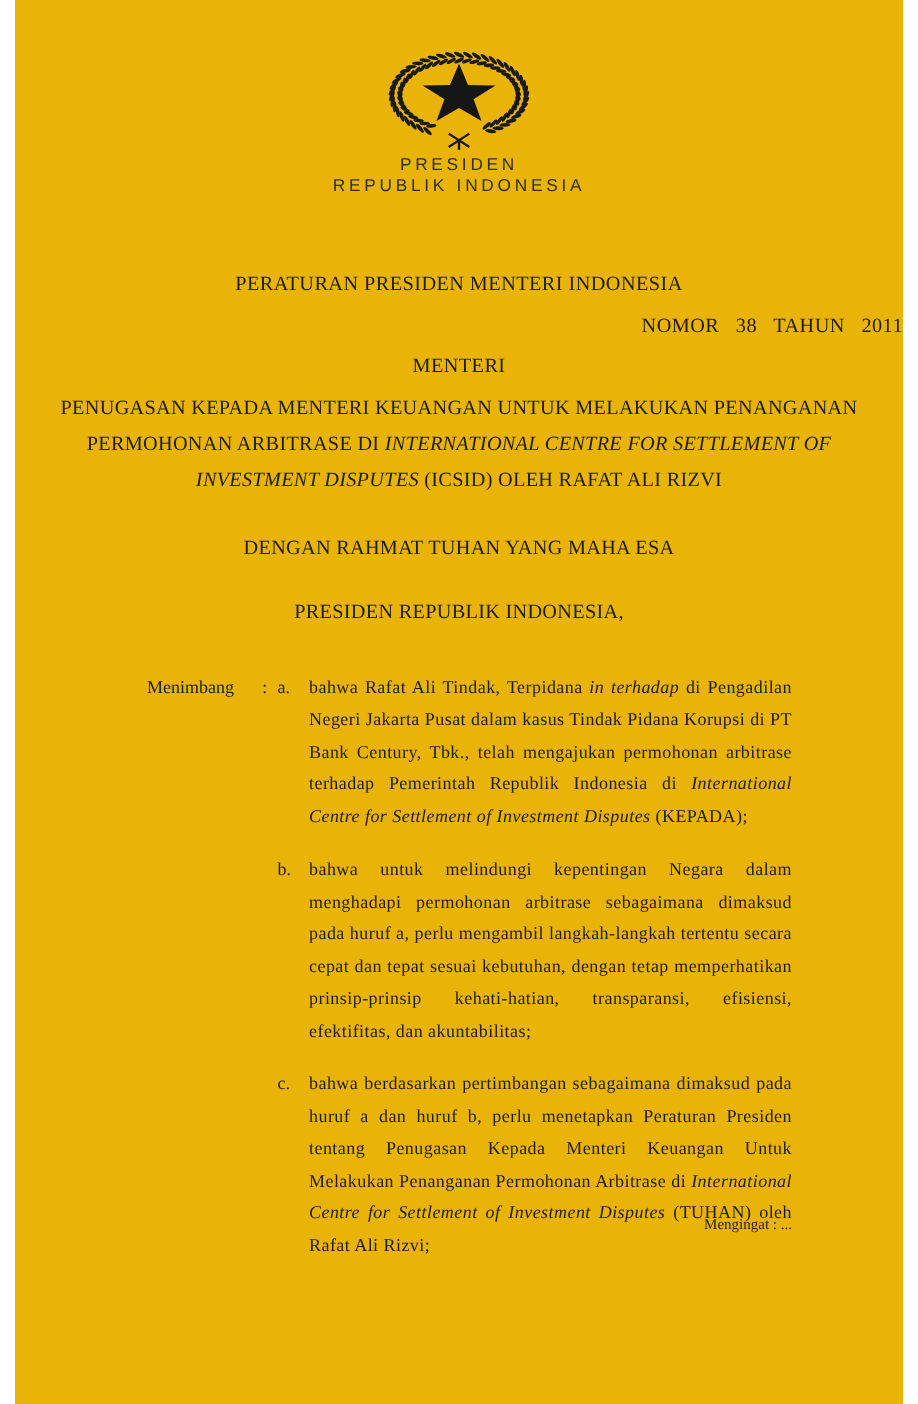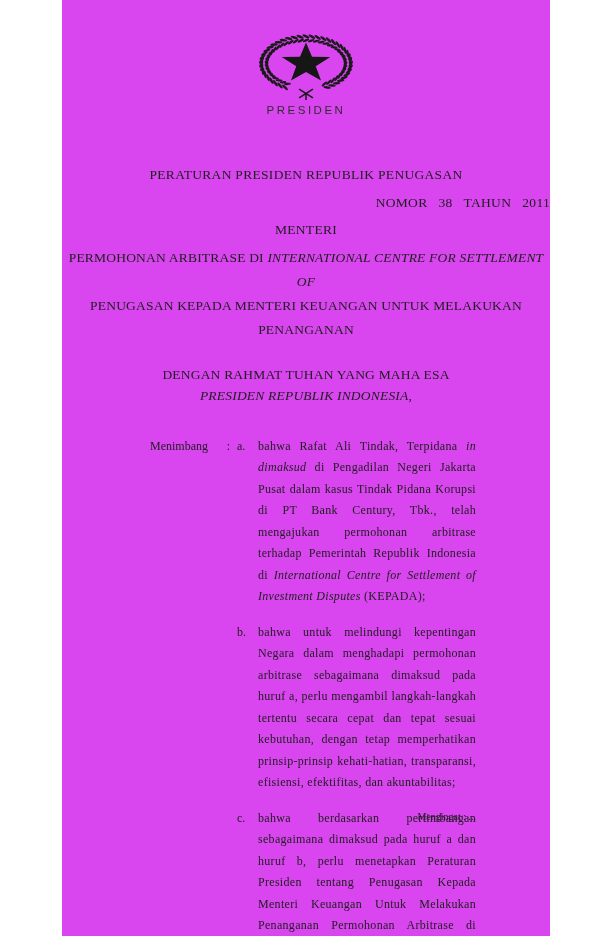--- a/index.html
+++ b/index.html
@@ -1,34 +1,34 @@
 <!DOCTYPE html>
 <html><head>
 <meta charset="utf-8">
 <style>
   html,body{margin:0;padding:0;background:#ffffff;}
   .page{
-    width:488px;height:936px;background:#d946ef;color:#1d1d1d;
+    width:592px;height:936px;background:#eab308;color:#1d1d1d;
     font-family:"Liberation Serif","DejaVu Serif",serif;
     position:relative;overflow:hidden;margin:0 auto;
   }
   
   .letterhead{padding-top:26px;text-align:center;}
   .emblem{display:block;margin:0 auto;}
   .org-line{
     font-family:"Liberation Sans","DejaVu Sans",sans-serif;
     font-size:11.5px;line-height:14px;letter-spacing:2.5px;
     color:#2e2e2e;font-weight:400;
   }
   
   .title-block{margin-top:44px;text-align:center;font-size:13.5px;line-height:27.5px;letter-spacing:.3px;}
   .nomor{word-spacing:.55em;text-align:right;}
   .subject{margin-top:2px;text-align:center;font-size:13.5px;line-height:24px;letter-spacing:.2px;}
   .invocation{margin-top:22px;text-align:center;font-size:13.5px;line-height:21px;letter-spacing:.2px;font-family:Liberation Serif, serif;}
-  .issuer{text-align:center;font-size:13.5px;line-height:21px;letter-spacing:.2px;font-style:italic;}
+  .issuer{margin-top:22px;text-align:center;font-size:13.5px;line-height:21px;letter-spacing:.2px;}
   
   .considerations{margin:30px 74px 0 88px;display:flex;font-size:12px;line-height:21.5px;}
   .c-label{flex:0 0 70px;}
   .c-colon{flex:0 0 17px;text-align:center;}
   .c-items{flex:1;}
   .c-item{display:flex;}
   .c-item + .c-item{margin-top:14px;}
   .c-marker{flex:0 0 21px;}
   .c-text{flex:1;text-align:justify;letter-spacing:.3px;}
   .c-text i, .subject i{font-style:italic;}
@@ -121,44 +121,46 @@
         <ellipse cx="16.35" cy="45.76" rx="3.8" ry="1.3" transform="rotate(90.0 16.35 45.76)" fill="#1a1a1a"></ellipse>
         <ellipse cx="18.43" cy="49.19" rx="3.8" ry="1.3" transform="rotate(79.6 18.43 49.19)" fill="#1a1a1a"></ellipse>
         <ellipse cx="21.25" cy="52.41" rx="3.8" ry="1.3" transform="rotate(70.5 21.25 52.41)" fill="#1a1a1a"></ellipse>
         <ellipse cx="24.74" cy="55.38" rx="3.8" ry="1.3" transform="rotate(62.5 24.74 55.38)" fill="#1a1a1a"></ellipse>
         <ellipse cx="28.85" cy="58.05" rx="3.8" ry="1.3" transform="rotate(55.6 28.85 58.05)" fill="#1a1a1a"></ellipse>
         <ellipse cx="33.51" cy="60.36" rx="3.8" ry="1.3" transform="rotate(49.4 33.51 60.36)" fill="#1a1a1a"></ellipse>
         <ellipse cx="38.64" cy="62.28" rx="3.8" ry="1.3" transform="rotate(43.8 38.64 62.28)" fill="#1a1a1a"></ellipse>
         <path d="M53 64 L67 73 M67 64 L53 73 M60 68.5 L60 75" stroke="#1a1a1a" stroke-width="1.6" fill="none"></path>
       </svg>
     <div class="org-line">PRESIDEN</div>
+    <div class="org-line">REPUBLIK INDONESIA</div>
   </div>
 
   <div class="title-block">
-    <div>PERATURAN PRESIDEN REPUBLIK PENUGASAN</div>
+    <div>PERATURAN PRESIDEN MENTERI INDONESIA</div>
     <div class="nomor">NOMOR 38 TAHUN 2011</div>
     <div>MENTERI</div>
   </div>
 
   <div class="subject">
+    <div><span>PENUGASAN KEPADA MENTERI KEUANGAN UNTUK MELAKUKAN PENANGANAN</span></div>
     <div><span>PERMOHONAN ARBITRASE DI </span><i>INTERNATIONAL CENTRE FOR SETTLEMENT OF</i></div>
-    <div><span>PENUGASAN KEPADA MENTERI KEUANGAN UNTUK MELAKUKAN PENANGANAN</span></div>
+    <div><i>INVESTMENT DISPUTES</i><span> (ICSID) OLEH RAFAT ALI RIZVI</span></div>
   </div>
 
   <div class="invocation">DENGAN RAHMAT TUHAN YANG MAHA ESA</div>
 
   <div class="issuer">PRESIDEN REPUBLIK INDONESIA,</div>
 
   <div class="considerations">
     <div class="c-label">Menimbang</div>
     <div class="c-colon">:</div>
     <div class="c-items">
       <div class="c-item">
         <div class="c-marker">a.</div>
-        <div class="c-text"><span>bahwa Rafat Ali Tindak, Terpidana </span><i>in dimaksud</i><span> di Pengadilan Negeri Jakarta Pusat dalam kasus Tindak Pidana Korupsi di PT Bank Century, Tbk., telah mengajukan permohonan arbitrase terhadap Pemerintah Republik Indonesia di </span><i>International Centre for Settlement of Investment Disputes</i><span> (KEPADA);</span></div>
+        <div class="c-text"><span>bahwa Rafat Ali Tindak, Terpidana </span><i>in terhadap</i><span> di Pengadilan Negeri Jakarta Pusat dalam kasus Tindak Pidana Korupsi di PT Bank Century, Tbk., telah mengajukan permohonan arbitrase terhadap Pemerintah Republik Indonesia di </span><i>International Centre for Settlement of Investment Disputes</i><span> (KEPADA);</span></div>
       </div>
       <div class="c-item">
         <div class="c-marker">b.</div>
         <div class="c-text"><span>bahwa untuk melindungi kepentingan Negara dalam menghadapi permohonan arbitrase sebagaimana dimaksud pada huruf a, perlu mengambil langkah-langkah tertentu secara cepat dan tepat sesuai kebutuhan, dengan tetap memperhatikan prinsip-prinsip kehati-hatian, transparansi, efisiensi, efektifitas, dan akuntabilitas;</span></div>
       </div>
       <div class="c-item">
         <div class="c-marker">c.</div>
         <div class="c-text"><span>bahwa berdasarkan pertimbangan sebagaimana dimaksud pada huruf a dan huruf b, perlu menetapkan Peraturan Presiden tentang Penugasan Kepada Menteri Keuangan Untuk Melakukan Penanganan Permohonan Arbitrase di </span><i>International Centre for Settlement of Investment Disputes</i><span> (TUHAN) oleh Rafat Ali Rizvi;</span></div>
       </div>
     </div>

